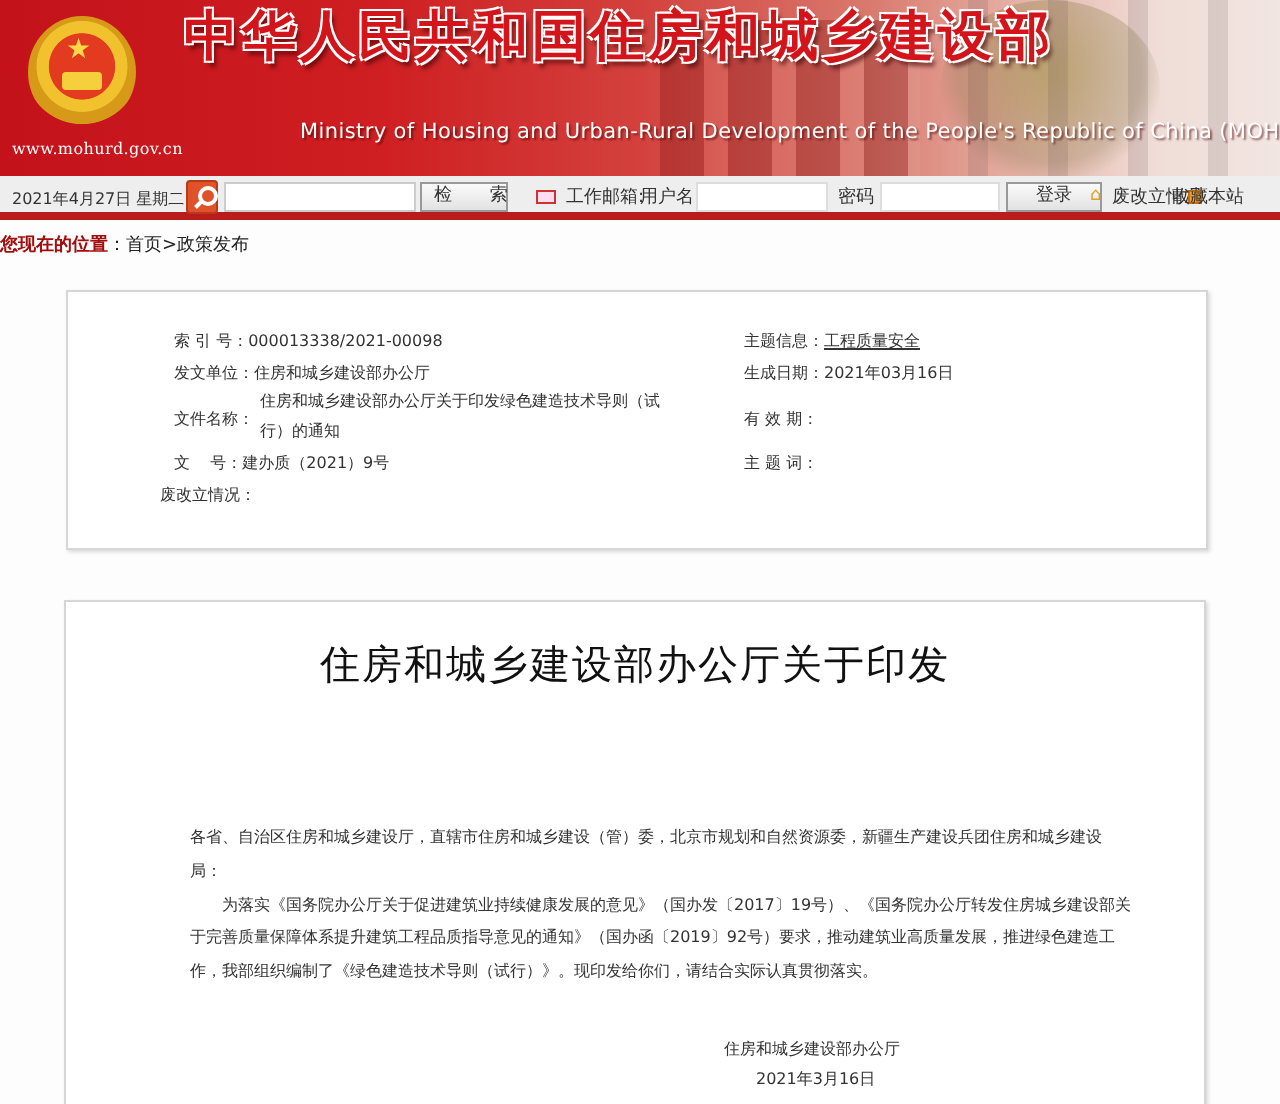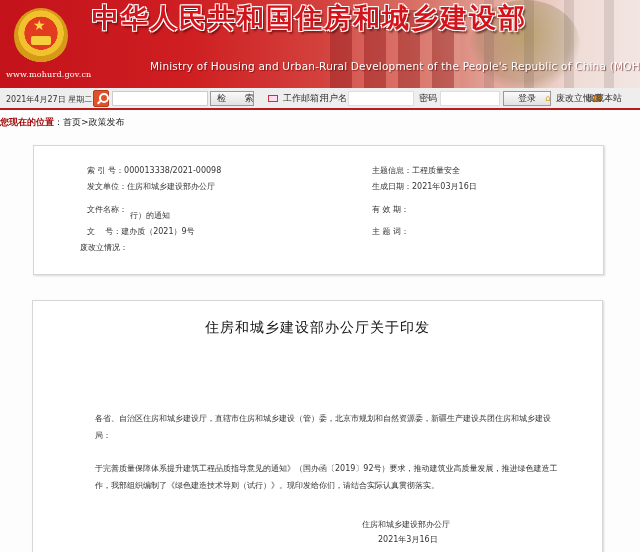--- a/index.html
+++ b/index.html
@@ -13,21 +13,21 @@
   .banner .arch { position: absolute; left: 330px; top: 10px; width: 130px; height: 78px;
     background: repeating-linear-gradient(90deg, rgba(130,20,20,0.35) 0 22px, rgba(255,255,255,0.05) 22px 34px); }
   .emblem { position: absolute; left: 14px; top: 8px; width: 54px; height: 56px; border-radius: 50%;
     background: radial-gradient(circle at 50% 45%, #e23b1f 0 40%, #f2c12e 41% 55%, #d69a18 56% 70%, rgba(0,0,0,0) 71%); }
   .emblem .star { position: absolute; left: 19px; top: 10px; color: #ffd84a; font-size: 14px; line-height: 14px; }
   .emblem .gate { position: absolute; left: 17px; top: 28px; width: 20px; height: 9px; background: #f6cf3d; border-radius: 2px; }
   .domain-txt { position: absolute; left: 6px; top: 70px; font-family: "DejaVu Serif", serif; font-size: 8px; color: #fff; letter-spacing: .2px; }
   .title-cn { position: absolute; left: 92px; top: 0; font-family: "DejaVu Serif", serif; font-weight: bold; font-size: 27px; letter-spacing: 2px;
     color: #d4141b; text-shadow: 1px 1px 0 #fff, -1px -1px 0 #fff, 1px -1px 0 #fff, -1px 1px 0 #fff, 2px 3px 2px rgba(60,0,0,.6); white-space: nowrap; }
   .title-en { position: absolute; left: 150px; top: 60px; font-size: 10.5px; color: #fff; letter-spacing: .2px; white-space: nowrap; text-shadow: 1px 1px 1px rgba(80,0,0,.6); }
-  .toolbar { position: absolute; top: 88px; left: 0; width: 640px; height: 22px; background: #eeeeee; border-bottom: 2px solid #b91c1c;
+  .toolbar { position: absolute; top: 88px; left: 0; width: 640px; height: 22px; background: #eeeeee; border-bottom: 4px solid #b91c1c;
     font-size: 9px; color: #333; }
   .toolbar > * { position: absolute; top: 4px; white-space: nowrap; }
   .date { left: 6px; top: 6px !important; font-size: 8px; }
   .search-btn-icon { left: 93px; top: 2px !important; width: 16px; height: 17px; background: #e0522a; border: 1px solid #b83a18; border-radius: 2px; }
   .search-btn-icon::before { content: ""; position: absolute; left: 5px; top: 2px; width: 6px; height: 6px; border: 2px solid #fff; border-radius: 50%; }
   .search-btn-icon::after { content: ""; position: absolute; left: 3px; top: 10px; width: 5px; height: 2px; background: #fff; transform: rotate(-45deg); }
   .search-input { left: 112px; top: 3px !important; width: 96px; height: 15px; border: 1px solid #ccc; background: #fff; font-size: 9px; }
   .search-submit { left: 210px; top: 3px !important; width: 44px; height: 15px; border: 1px solid #999; background: linear-gradient(#fafafa,#e2e2e2); font-size: 9px; letter-spacing: 8px; text-align: center; line-height: 13px; padding-left: 6px; color: #333; }
   .mail-icon { left: 268px; top: 7px !important; width: 10px; height: 7px; border: 1px solid #c33; background: #fde; }
   .mail-label { left: 283px; }
@@ -40,21 +40,21 @@
   .home-label { left: 556px; }
   .fav-icon { left: 594px; top: 7px !important; width: 7px; height: 7px; background: #f0a030; border: 1px solid #c07010; }
   .fav-label { left: 586px; }
   .crumb { position: absolute; top: 116px; left: 0; font-size: 9px; white-space: nowrap; }
   .crumb .here { color: #a30d0d; font-weight: bold; }
   .panel { position: absolute; background: #fff; border: 1px solid #d6d6d6; box-shadow: 1px 1px 2px rgba(0,0,0,.15); }
   .meta { left: 33px; top: 145px; width: 571px; height: 130px; }
   .meta .row { position: absolute; font-size: 8px; color: #333; white-space: nowrap; }
   .meta .lbl { display: inline-block; color: #333; }
   .doc { left: 32px; top: 300px; width: 571px; height: 260px; }
-  .doc-title { position: absolute; left: 0; width: 100%; text-align: center; font-family: "DejaVu Serif", serif; font-size: 14px; letter-spacing: 1px; color: #111; }
+  .doc-title { position: absolute; left: 0; width: 100%; text-align: center; font-family: "DejaVu Serif", serif; font-size: 20px; letter-spacing: 1px; color: #111; }
   .doc-p { position: absolute; font-size: 8px; color: #333; line-height: 17px; }
   .sig { position: absolute; font-size: 8px; color: #333; white-space: nowrap; }
 </style>
 </head>
 <body>
 
 <div class="banner">
   <div class="arch"></div>
   <div class="tree"></div>
   <div class="bldg"></div>
@@ -90,42 +90,44 @@
 </div>
 
 <div class="panel meta">
   <div class="row" style="left:53px; top:19px;">
     <span class="lbl">索 引 号：</span><span>000013338/2021-00098</span>
   </div>
   <div class="row" style="left:53px; top:35px;">
     <span class="lbl">发文单位：</span><span>住房和城乡建设部办公厅</span>
   </div>
   <div class="row" style="left:53px; top:58px;">文件名称：</div>
+  <div class="row" style="left:96px; top:49px;">住房和城乡建设部办公厅关于印发绿色建造技术导则（试</div>
   <div class="row" style="left:96px; top:64px;text-align:right;">行）的通知</div>
   <div class="row" style="left:53px; top:80px;">
     <span class="lbl" style="white-space:pre;">文    号：</span><span>建办质（2021）9号</span>
   </div>
   <div class="row" style="left:46px; top:96px;">
     <span class="lbl">废改立情况：</span><span></span>
   </div>
-  <div class="row" style="left:338px; top:19px;">
+  <div class="row" style="left:338px; top:19px;text-decoration:underline;">
     <span class="lbl">主题信息：</span><span>工程质量安全</span>
   </div>
   <div class="row" style="left:338px; top:35px;">
     <span class="lbl">生成日期：</span><span>2021年03月16日</span>
   </div>
   <div class="row" style="left:338px; top:58px;">
     <span class="lbl">有 效 期：</span><span></span>
   </div>
   <div class="row" style="left:338px; top:80px;">
     <span class="lbl">主 题 词：</span><span></span>
   </div>
 </div>
 
 <div class="panel doc">
   <div class="doc-title" style="top:18px;">住房和城乡建设部办公厅关于印发</div>
   <div class="doc-p" style="left:62px; top:109px; white-space:nowrap;">各省、自治区住房和城乡建设厅，直辖市住房和城乡建设（管）委，北京市规划和自然资源委，新疆生产建设兵团住房和城乡建设</div>
   <div class="doc-p" style="left:62px; top:126px;">局：</div>
+  <div class="doc-p" style="left:78px; top:143px; white-space:nowrap;">为落实《国务院办公厅关于促进建筑业持续健康发展的意见》（国办发〔2017〕19号）、《国务院办公厅转发住房城乡建设部关</div>
   <div class="doc-p" style="left:62px; top:159px; white-space:nowrap;">于完善质量保障体系提升建筑工程品质指导意见的通知》（国办函〔2019〕92号）要求，推动建筑业高质量发展，推进绿色建造工</div>
   <div class="doc-p" style="left:62px; top:176px; white-space:nowrap;">作，我部组织编制了《绿色建造技术导则（试行）》。现印发给你们，请结合实际认真贯彻落实。</div>
   <div class="sig" style="left:329px; top:218px;">住房和城乡建设部办公厅</div>
   <div class="sig" style="left:345px; top:233px;">2021年3月16日</div>
 </div>
 
 </body></html>

